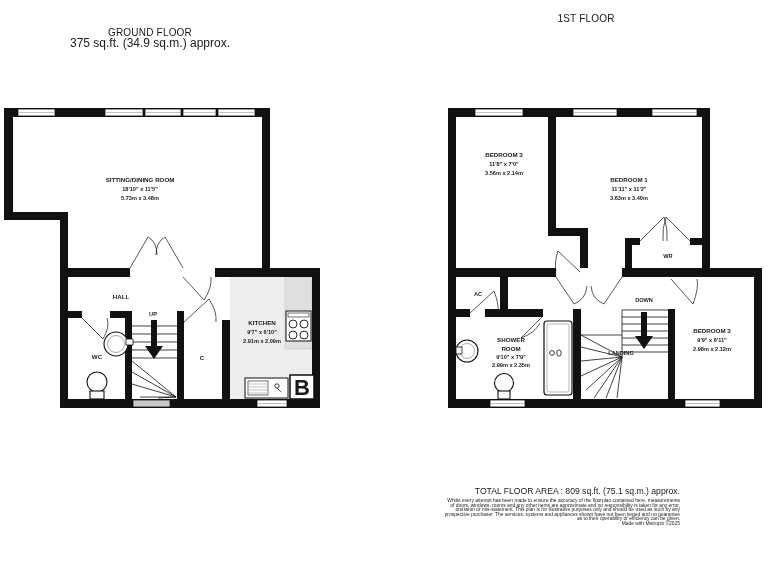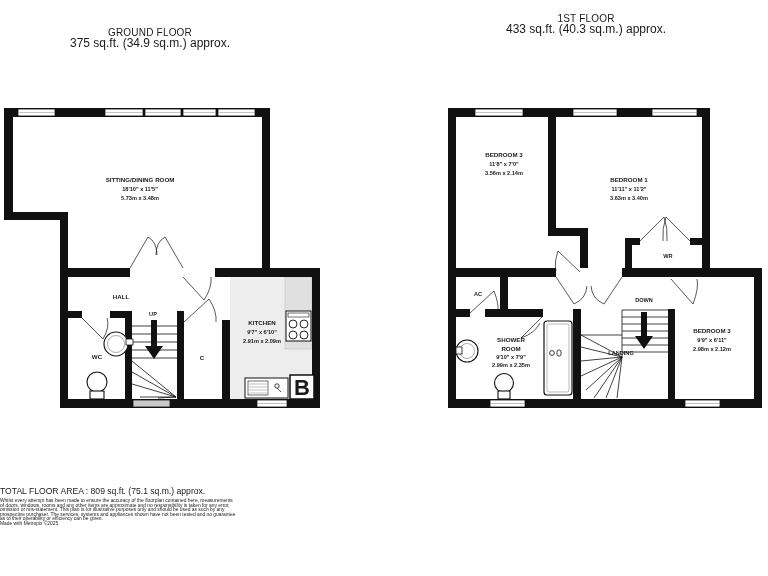--- a/index.html
+++ b/index.html
@@ -4,21 +4,21 @@
 <style>
   html,body{margin:0;padding:0;}
   body{
     width:768px;height:576px;position:relative;background:#fff;
     font-family:"Liberation Sans", sans-serif;color:#1a1a1a;overflow:hidden;
   }
   .floor-header{position:absolute;text-align:center;line-height:11px;}
   .floor-title{font-size:10px;font-weight:400;letter-spacing:.2px;}
   .floor-area{font-size:12px;font-weight:400;}
   .plan{position:absolute;}
-  .footer{position:absolute;left:0;top:486px;width:680px;text-align:left;}
+  .footer{position:absolute;left:0;top:486px;width:680px;text-align:right;}
   .footer-total{font-size:8.6px;margin-bottom:3px;}
   .footer-disc{font-size:4.9px;line-height:4.6px;color:#222;}
   svg text{fill:#1a1a1a;font-family:"Liberation Sans",sans-serif;}
   .room-name{font-size:6.2px;font-weight:700;}
   .room-dim{font-size:5.6px;font-weight:700;}
   .small-label{font-size:6.2px;font-weight:700;}
   .tiny-label{font-size:5.6px;font-weight:700;}
   .boiler-letter{font-size:22px;font-weight:700;}
   .wall{fill:#111;}
   .thin{stroke:#111;stroke-width:0.8;fill:none;}
@@ -30,21 +30,20 @@
 </head>
 <body>
 
 <div class="floor-header" style="left:0;top:27px;width:300px;">
   <div class="floor-title">GROUND FLOOR</div>
   <div class="floor-area">375 sq.ft. (34.9 sq.m.) approx.</div>
 </div>
 
 <div class="floor-header" style="left:436px;top:13px;width:300px;">
   <div class="floor-title">1ST FLOOR</div>
-  <div class="floor-area">433 sq.ft. (40.3 sq.m.) approx.</div>
 </div>
 
 <svg class="plan" style="left:0;top:95px;" width="330" height="320" viewBox="0 0 330 320">
 
   <g>
     <rect x="230" y="182" width="82" height="122" fill="#ededed"></rect>
     <rect x="285" y="182" width="27" height="72" fill="#e0e0e0" stroke="#bfbfbf" stroke-width="0.5"></rect>
   </g>
 
   <g>

